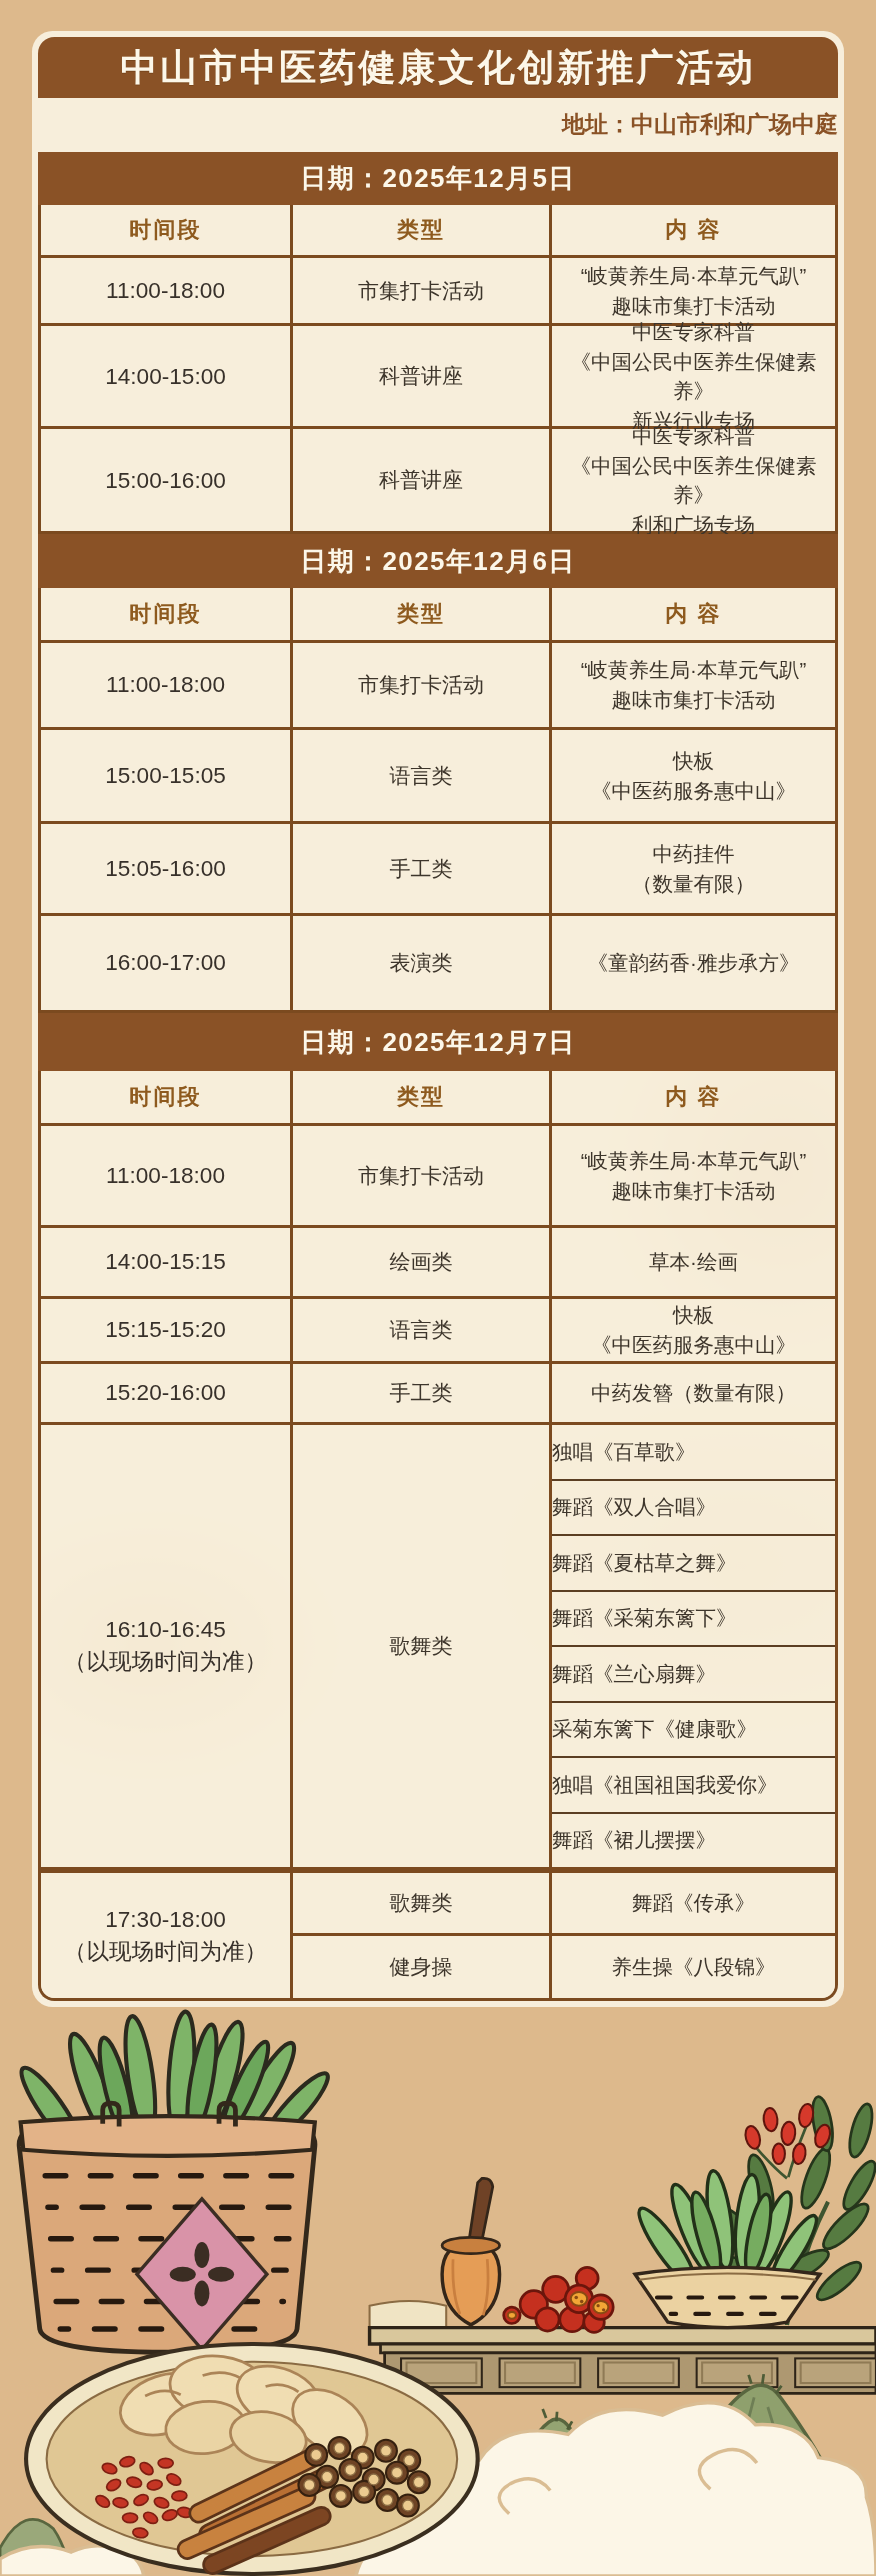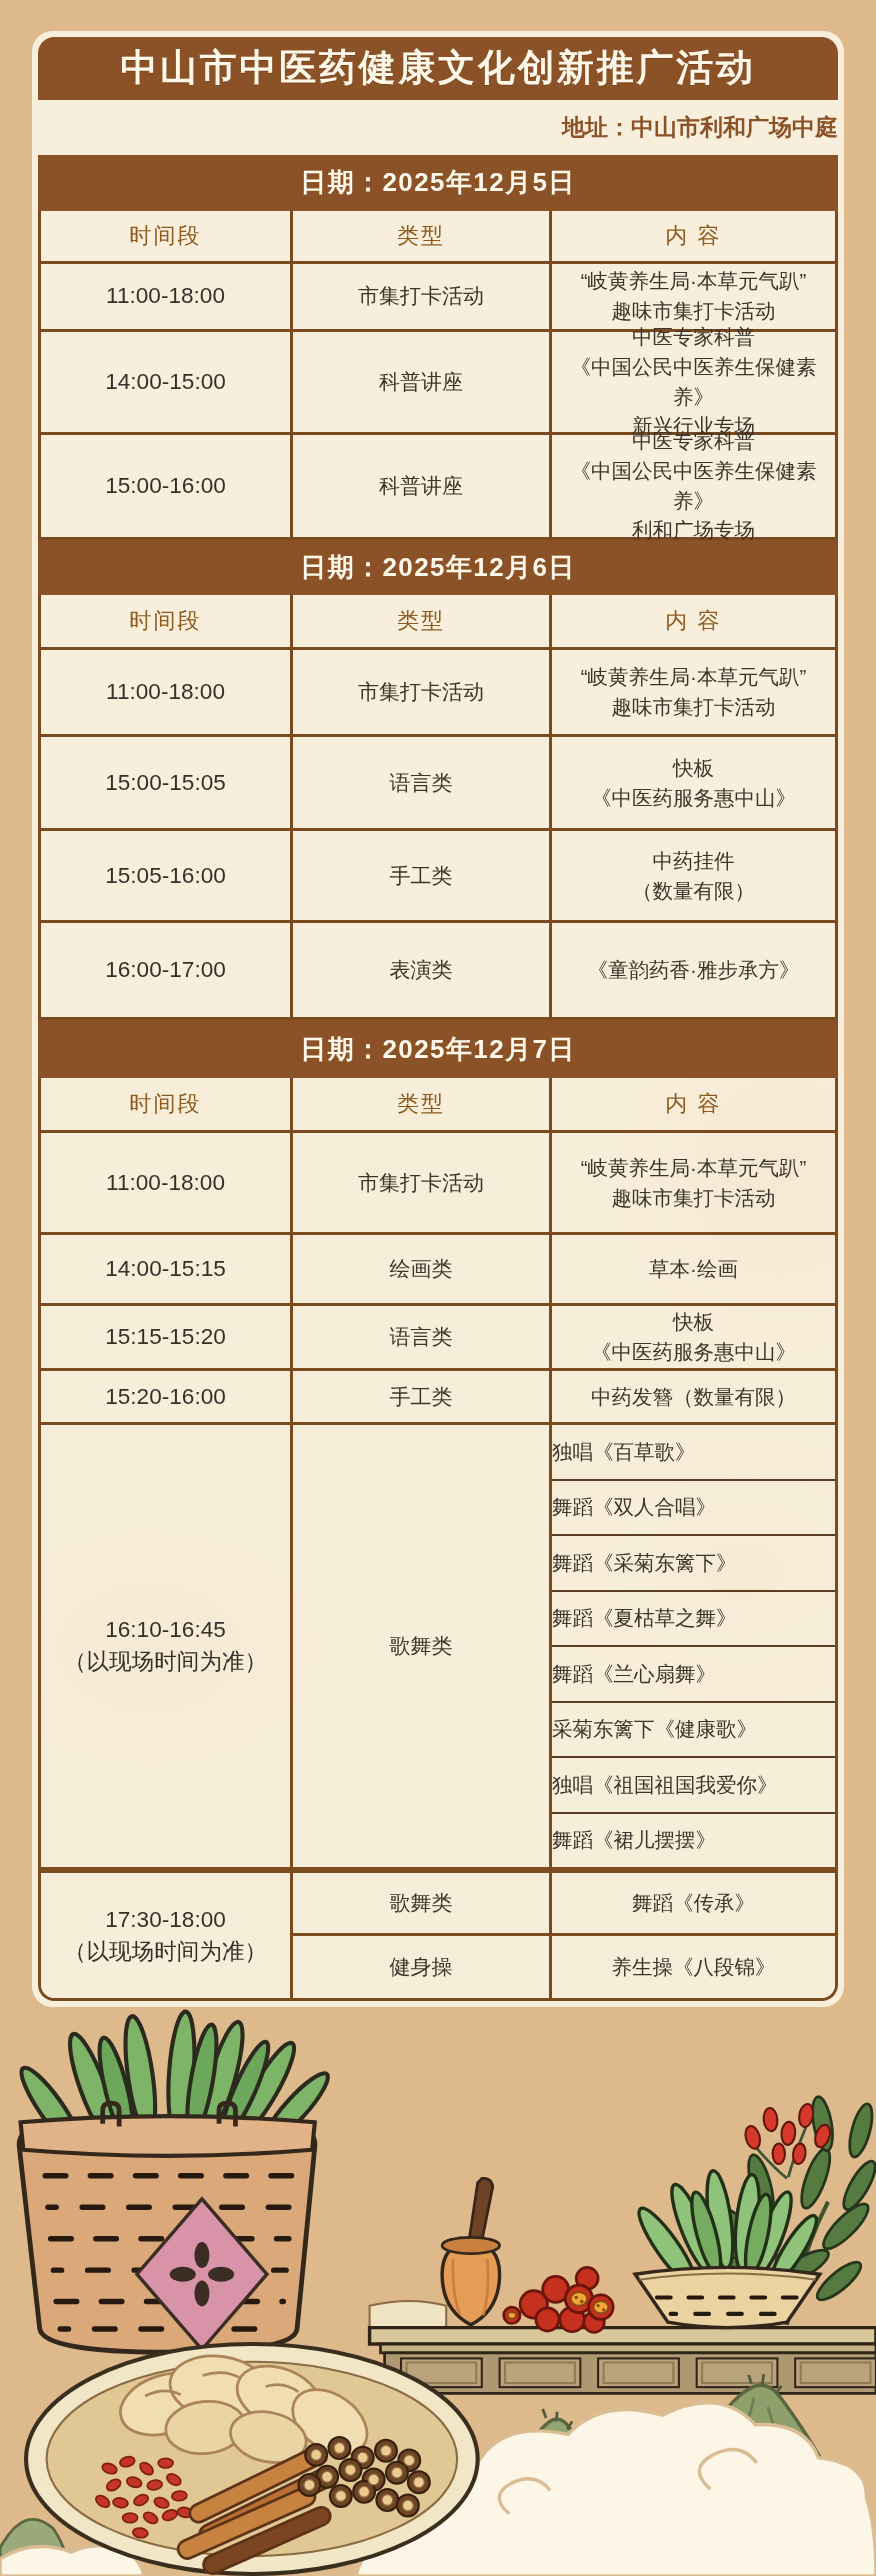--- a/index.html
+++ b/index.html
@@ -31,28 +31,28 @@
 
   .datebar{height:58px;background:var(--brown);display:flex;align-items:center;justify-content:center}
   .datebar span{font-size:26px;font-weight:bold;color:var(--wtext);letter-spacing:1.4px}
 
   .tbl{display:grid;grid-template-columns:252px 259px 1fr;border:3.4px solid var(--bd);border-top:none;background:transparent}
   .c{display:flex;flex-direction:column;align-items:center;justify-content:center;text-align:center;
      border-right:3.4px solid var(--bd);border-bottom:3.4px solid var(--bd);background:var(--cream);padding:2.7px}
   .c.last{border-right:none}
   .c.bot{border-bottom:none}
 
-  .hdr{font-size:22px;font-weight:normal;color:var(--htext);letter-spacing:2.1px}
+  .hdr{font-size:22px;font-weight:bold;color:var(--htext);letter-spacing:2.1px}
   .time{font-size:22.6px;color:#37302A;white-space:pre-line;line-height:1.4}
   .type{font-size:21px;color:var(--btext)}
   .cont{font-size:20.5px;color:var(--btext);line-height:1.45;white-space:pre-line}
 
   .h77{height:53px}.h100{height:68px}.h150{height:103px}.h149{height:102px}
   .h81{height:55px}.h127{height:87px}.h137{height:94px}.h135{height:92px}
-  .h149b{height:102px}.h104{height:71px}.h95{height:65px}.h74{height:51px}
+  .h149b{height:102px}.h104{height:71px}.h95{height:65px}.h74{height:58px}
 
   
   .day7wrap{position:relative;
     background:
       radial-gradient(288px 205px at 14% 64%, rgba(201,152,94,.40), rgba(201,152,94,0) 70%),
       radial-gradient(260px 288px at 93% 16%, rgba(176,118,66,.34), rgba(176,118,66,0) 72%),
       radial-gradient(356px 246px at 88% 56%, rgba(199,163,112,.30), rgba(199,163,112,0) 75%),
       var(--cream);}
   .day7wrap .c{background:rgba(247,238,218,.88)}
 
@@ -259,24 +259,24 @@
             <span class="type">歌舞类</span>
           </div>
         <div class="stack">
           <div class="sub">
               <span class="cont">独唱《百草歌》</span>
             </div>
           <div class="sub">
               <span class="cont">舞蹈《双人合唱》</span>
             </div>
           <div class="sub">
+              <span class="cont">舞蹈《夏枯草之舞》</span>
+            </div>
+          <div class="sub">
               <span class="cont">舞蹈《采菊东篱下》</span>
-            </div>
-          <div class="sub">
-              <span class="cont">舞蹈《夏枯草之舞》</span>
             </div>
           <div class="sub">
               <span class="cont">舞蹈《兰心扇舞》</span>
             </div>
           <div class="sub">
               <span class="cont">采菊东篱下《健康歌》</span>
             </div>
           <div class="sub">
               <span class="cont">独唱《祖国祖国我爱你》</span>
             </div>

